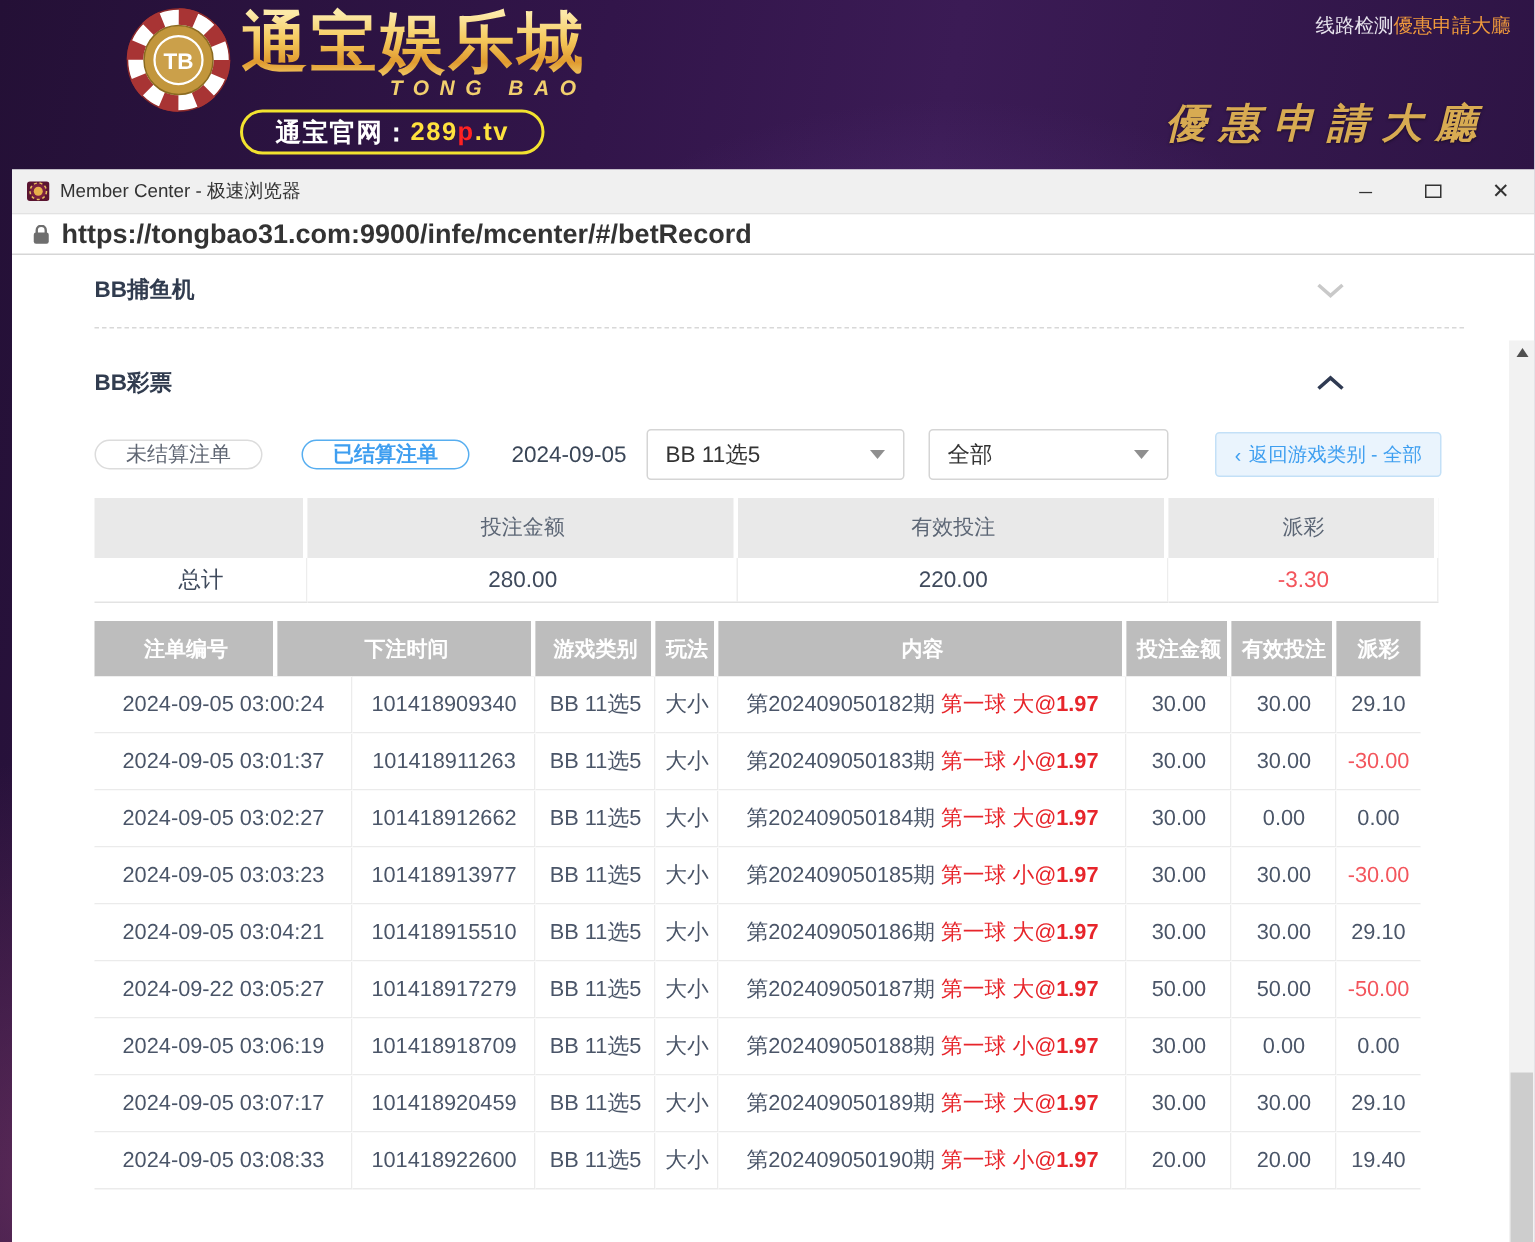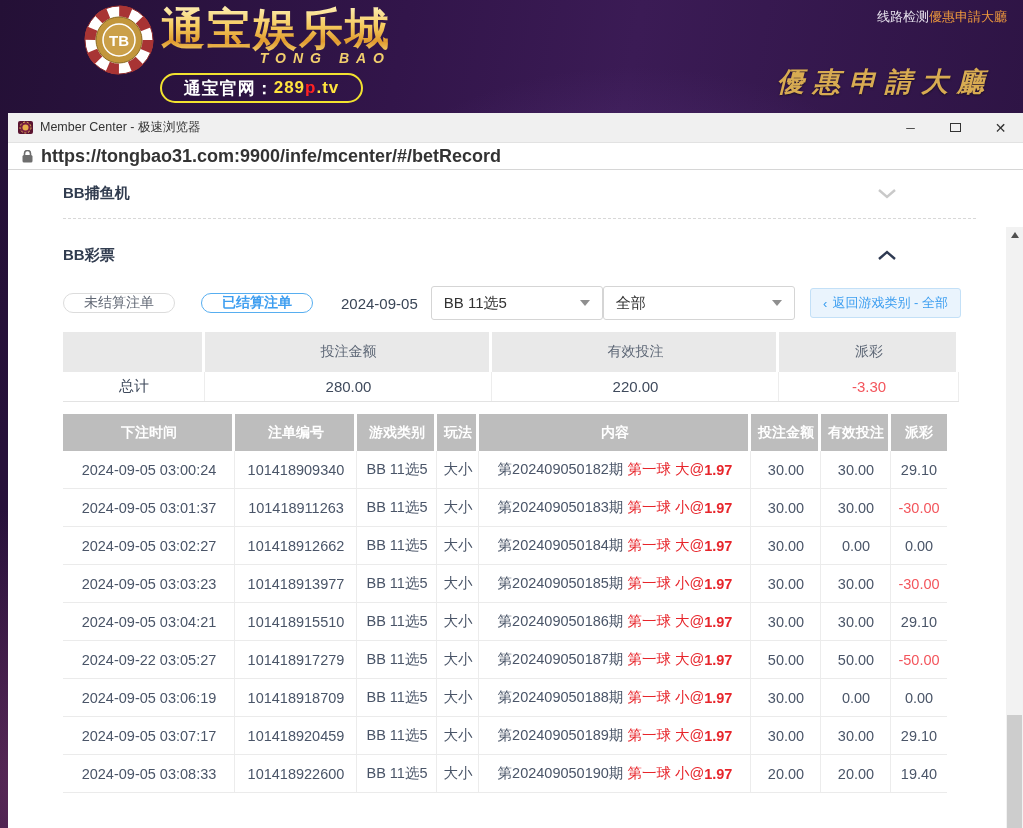--- a/index.html
+++ b/index.html
@@ -60,21 +60,21 @@
   .filter-row { margin-top:21px; display:flex; align-items:center; position:relative; height:34px; }
   .pill { height:20px; padding:0 20px; border-radius:17px; background:#fff; font-size:14px;
     display:flex; align-items:center; cursor:pointer; }
   .pill-gray { border:1px solid #dcdcdc; color:#5f6673; }
   .pill-blue { border:1px solid #57aef0; color:#3e9ef0; font-weight:bold; margin-left:26px; }
   .date-text { margin-left:28px; font-size:15px; color:#3a4657; cursor:pointer; }
   .select { height:34px; border:1px solid #d5d5d5; border-radius:3px; background:#fff;
     display:flex; align-items:center; justify-content:space-between; padding:0 12px;
     font-size:15px; color:#333; cursor:pointer; }
   .sel-game { width:172px; margin-left:13px; }
-  .sel-type { width:192px; }
+  .sel-type { width:160px; margin-left:16px; }
   .caret { width:0; height:0; border-left:5px solid transparent; border-right:5px solid transparent;
     border-top:6px solid #8f8f8f; }
   .back-btn { position:absolute; right:-2px; top:2px; height:30px; padding:0 12px; background:#eaf4fd;
     border:1px solid #c3e0f7; border-radius:3px; color:#3d9ef0; font-size:13px;
     display:flex; align-items:center; gap:5px; cursor:pointer; }
 
   
   .sum-table { margin-top:12px; width:896px; }
   .sum-tr { display:flex; }
   .sum-th { height:40px; background:#e9e9e9; color:#5c6675; font-size:14px;
@@ -209,22 +209,22 @@
         <div class="sum-tr">
           <div class="sum-td sw1" style="color:#3f4a5c">总计</div>
           <div class="sum-td sw2">280.00</div>
           <div class="sum-td sw3">220.00</div>
           <div class="sum-td sw4">-3.30</div>
         </div>
       </div>
 
       <div class="bet-table">
         <div class="tr">
+          <div class="th c-id">注单编号</div>
           <div class="th c-time">下注时间</div>
-          <div class="th c-id">注单编号</div>
           <div class="th c-game">游戏类别</div>
           <div class="th c-play">玩法</div>
           <div class="th c-content">内容</div>
           <div class="th c-bet">投注金额</div>
           <div class="th c-valid">有效投注</div>
           <div class="th c-payout">派彩</div>
         </div>
         <div id="bet-body">
   <div class="tr">
     <div class="td c-time">2024-09-05 03:00:24</div>

